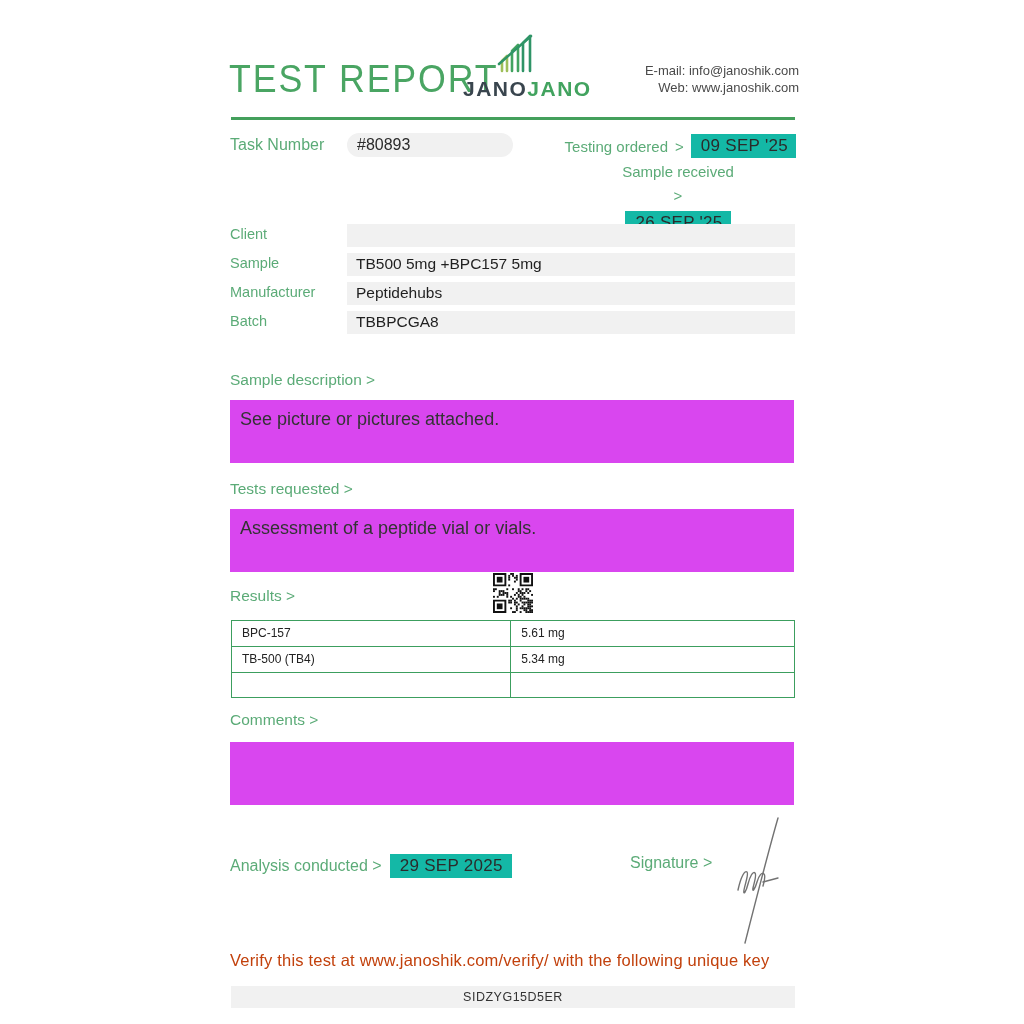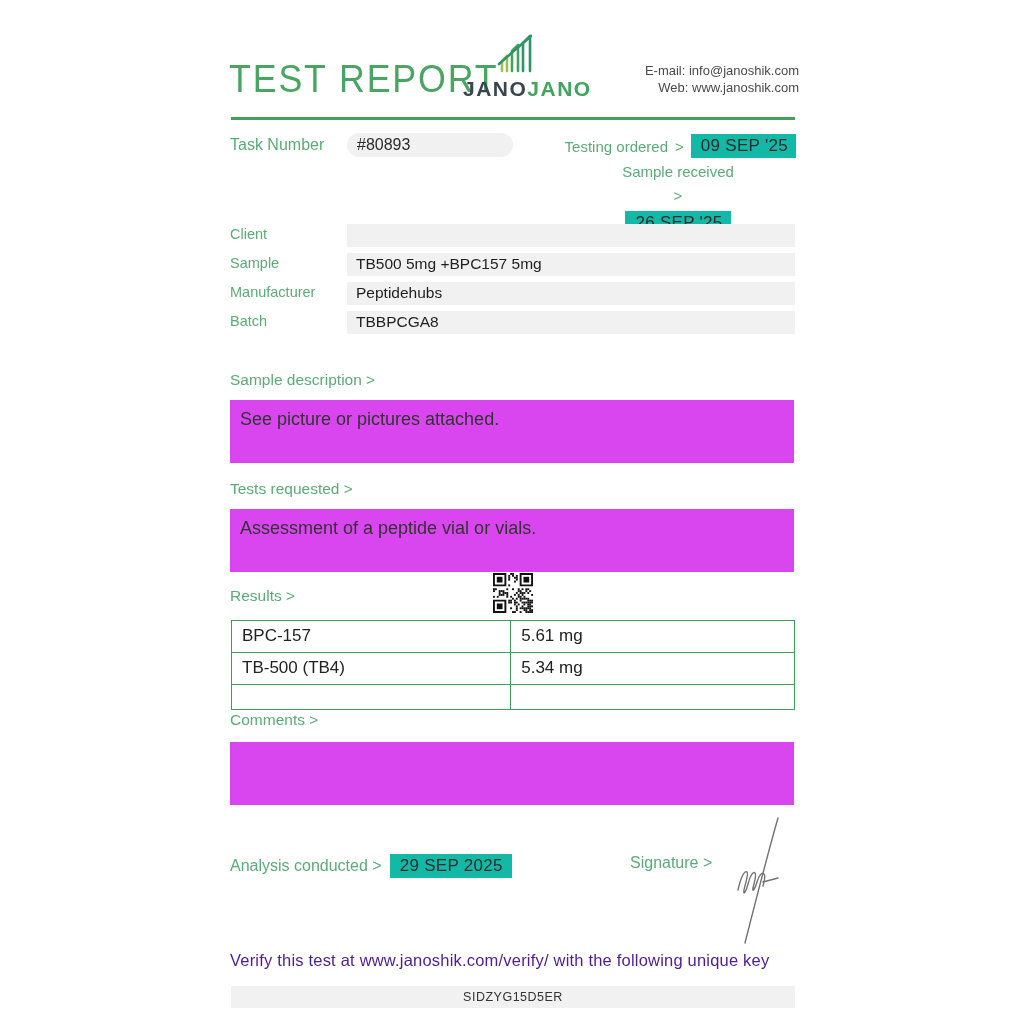--- a/index.html
+++ b/index.html
@@ -40,33 +40,33 @@
                 background:#f1f1f1; font-size:15.5px; color:#1f1f1f; padding:2px 0 16px 9px; }
 
   
   .sec-label { position:absolute; left:230px; font-size:15.5px; color:#5bab77; }
   .sec-box { position:absolute; left:230px; width:564px; background:#d946ef;
              font-size:18px; color:#333; padding:9px 10px; }
 
   
   .rtable { position:absolute; left:231px; top:620px; width:564px;
             border-collapse:collapse; }
-  .rtable td { border:1.5px solid #3c9e5e; font-size:17px; color:#222;
+  .rtable td { border:1.5px solid #3c9e5e; font-size:12px; color:#222;
                padding:5px 10px 6px 10px; height:25px; }
   .rtable td.c1 { width:49.6%; }
 
   .qr { position:absolute; left:489px; top:573px; width:48px; height:40px; }
 
   
   .analysis-row { position:absolute; left:230px; top:854px; display:flex; align-items:center; gap:8px; }
   .signature-row { position:absolute; left:630px; top:854px; font-size:16px; }
   .signature-svg { position:absolute; left:714px; top:816px; }
 
   .verify { position:absolute; left:230px; top:951px; width:566px; font-size:16.5px;
-            color:#4c1d95; letter-spacing:.2px; }
+            color:#c2410c; letter-spacing:.2px; }
   .keybox { position:absolute; left:231px; top:986px; width:564px; height:22px;
             background:#f1f1f1; text-align:center; font-size:12.5px; color:#333;
             padding-top:4px; letter-spacing:.5px; }
 </style>
 </head>
 <body>
 
 <div class="page">
 
   <div class="title">TEST REPORT</div>

